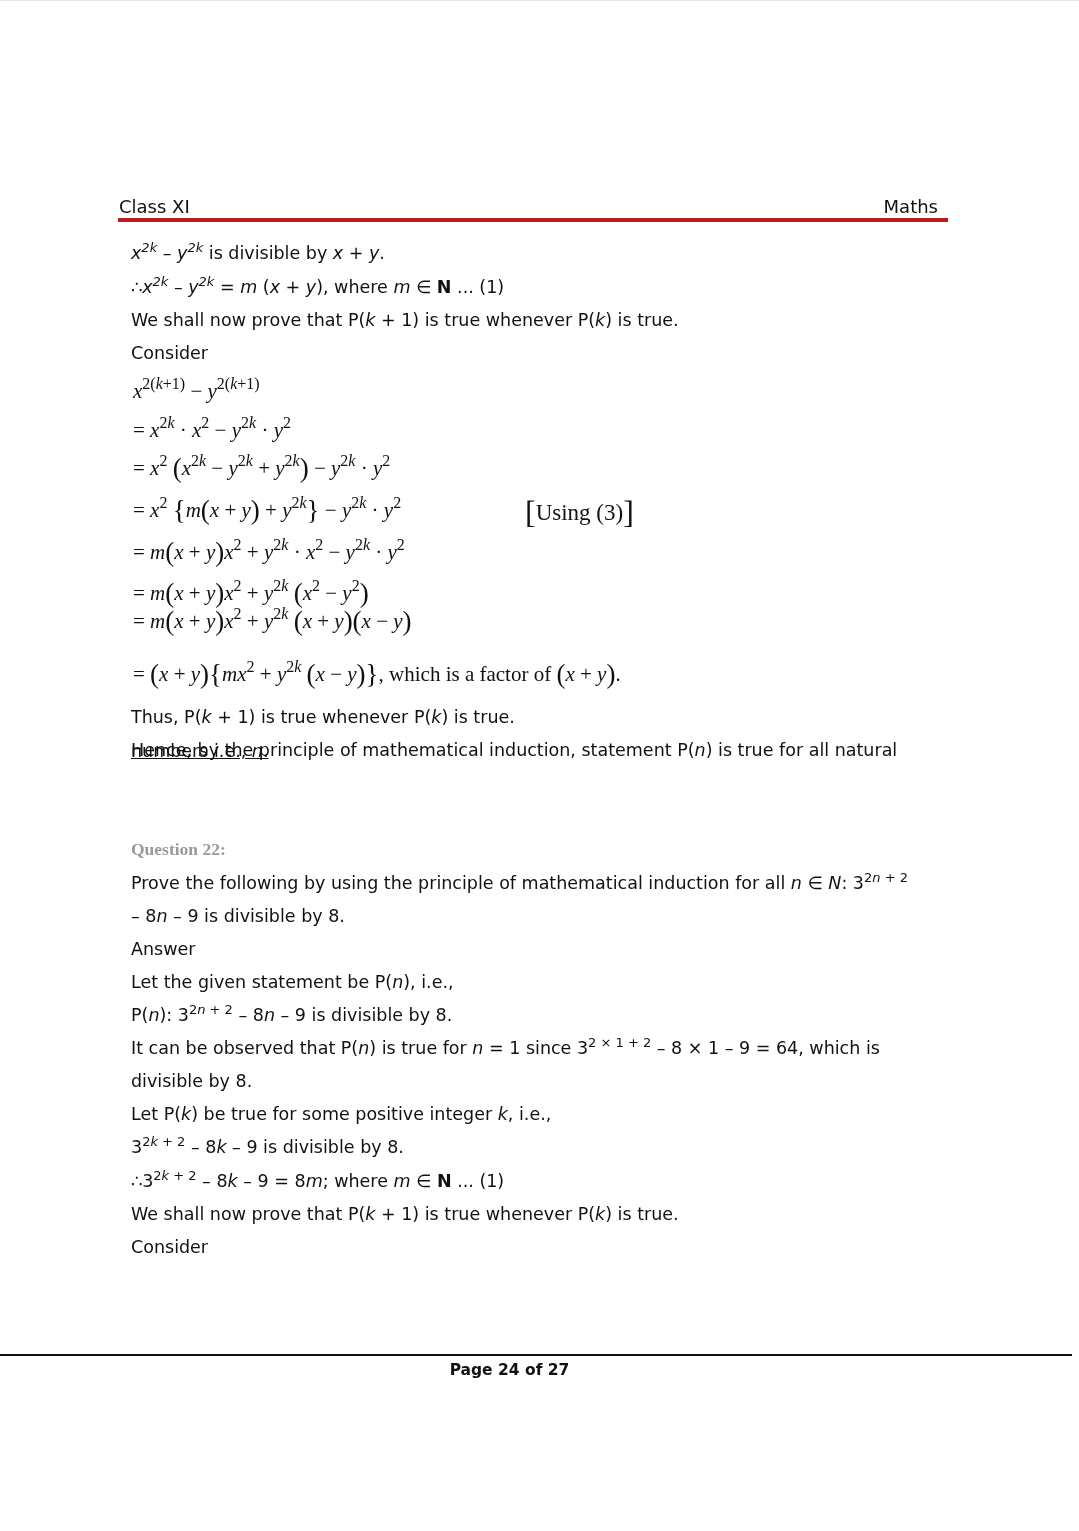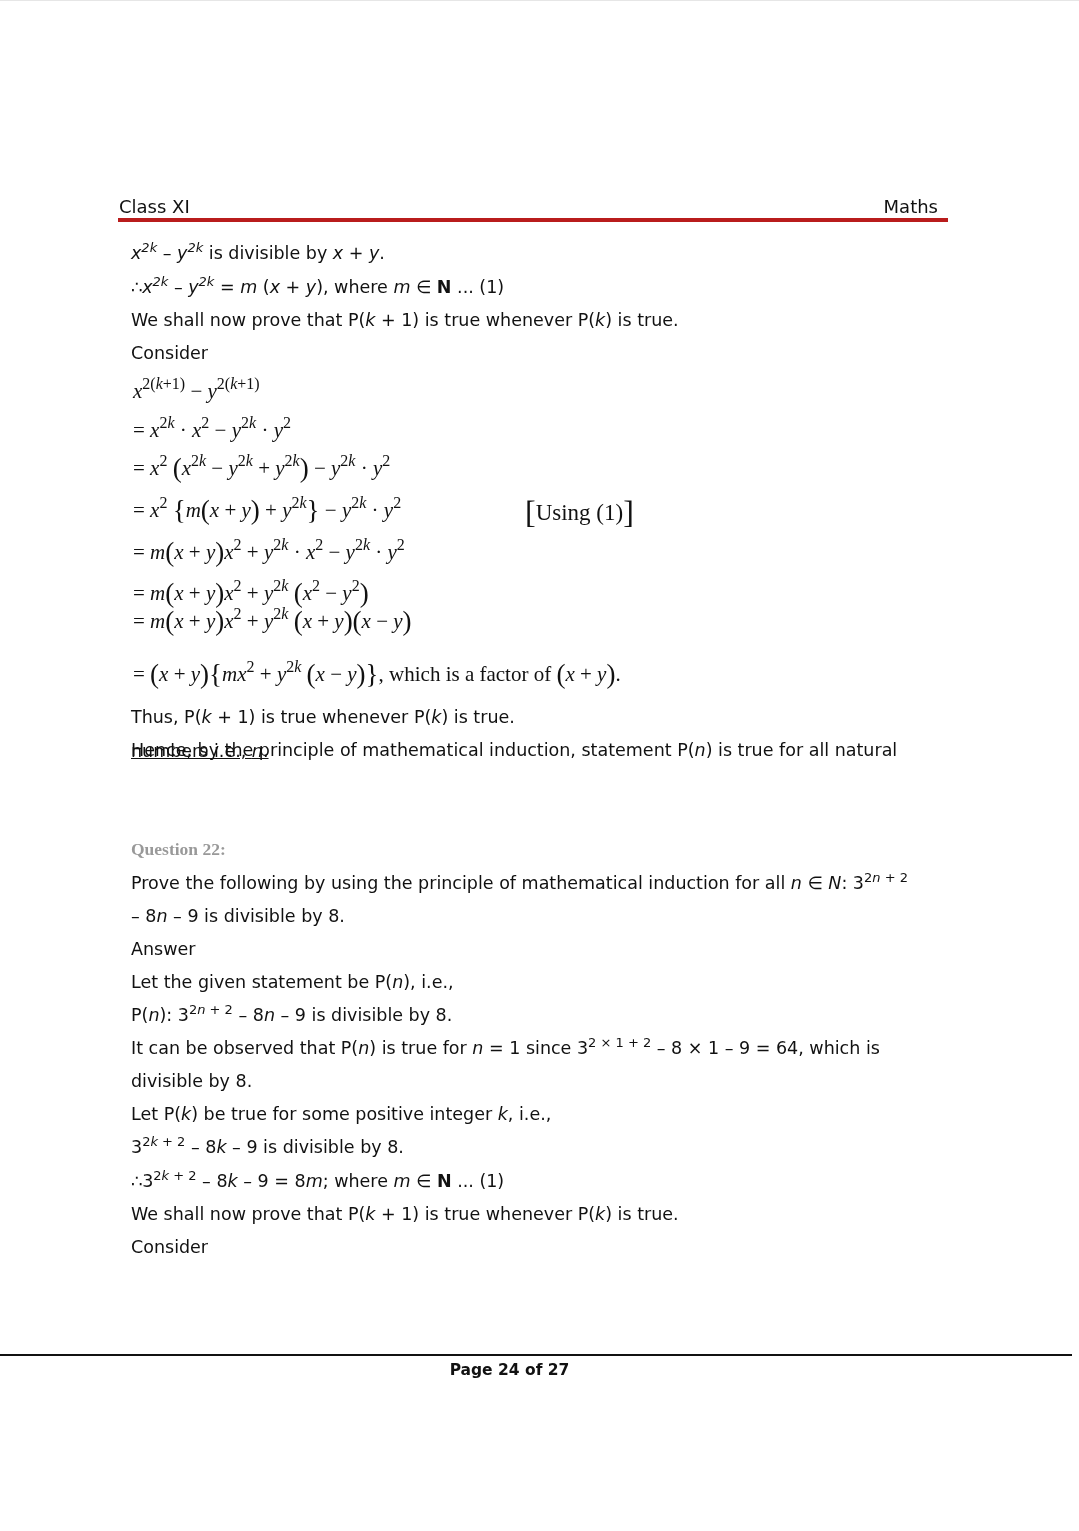--- a/index.html
+++ b/index.html
@@ -67,21 +67,21 @@
 <div class="math" style="top:417px;">
   = <i>x</i><sup>2<i>k</i></sup> · <i>x</i><sup>2</sup> − <i>y</i><sup>2<i>k</i></sup> · <i>y</i><sup>2</sup>
 </div>
 <div class="math" style="top:455px;">
   = <i>x</i><sup>2</sup> <span class="big">(</span><i>x</i><sup>2<i>k</i></sup> − <i>y</i><sup>2<i>k</i></sup> + <i>y</i><sup>2<i>k</i></sup><span class="big">)</span> − <i>y</i><sup>2<i>k</i></sup> · <i>y</i><sup>2</sup>
 </div>
 <div class="math" style="top:497px;">
   = <i>x</i><sup>2</sup> <span class="big">{</span><i>m</i><span class="big">(</span><i>x</i> + <i>y</i><span class="big">)</span> + <i>y</i><sup>2<i>k</i></sup><span class="big">}</span> − <i>y</i><sup>2<i>k</i></sup> · <i>y</i><sup>2</sup>
 </div>
 <div class="using">
-  <span class="brk">[</span><span>Using (1)</span><span class="brk">]</span>
+  <span class="brk">[</span><span>Using (3)</span><span class="brk">]</span>
 </div>
 <div class="math" style="top:539px;">
   = <i>m</i><span class="big">(</span><i>x</i> + <i>y</i><span class="big">)</span><i>x</i><sup>2</sup> + <i>y</i><sup>2<i>k</i></sup> · <i>x</i><sup>2</sup> − <i>y</i><sup>2<i>k</i></sup> · <i>y</i><sup>2</sup>
 </div>
 <div class="math" style="top:580px;">
   = <i>m</i><span class="big">(</span><i>x</i> + <i>y</i><span class="big">)</span><i>x</i><sup>2</sup> + <i>y</i><sup>2<i>k</i></sup> <span class="big">(</span><i>x</i><sup>2</sup> − <i>y</i><sup>2</sup><span class="big">)</span>
 </div>
 <div class="math" style="top:608px;">
   = <i>m</i><span class="big">(</span><i>x</i> + <i>y</i><span class="big">)</span><i>x</i><sup>2</sup> + <i>y</i><sup>2<i>k</i></sup> <span class="big">(</span><i>x</i> + <i>y</i><span class="big">)(</span><i>x</i> − <i>y</i><span class="big">)</span>
 </div>

